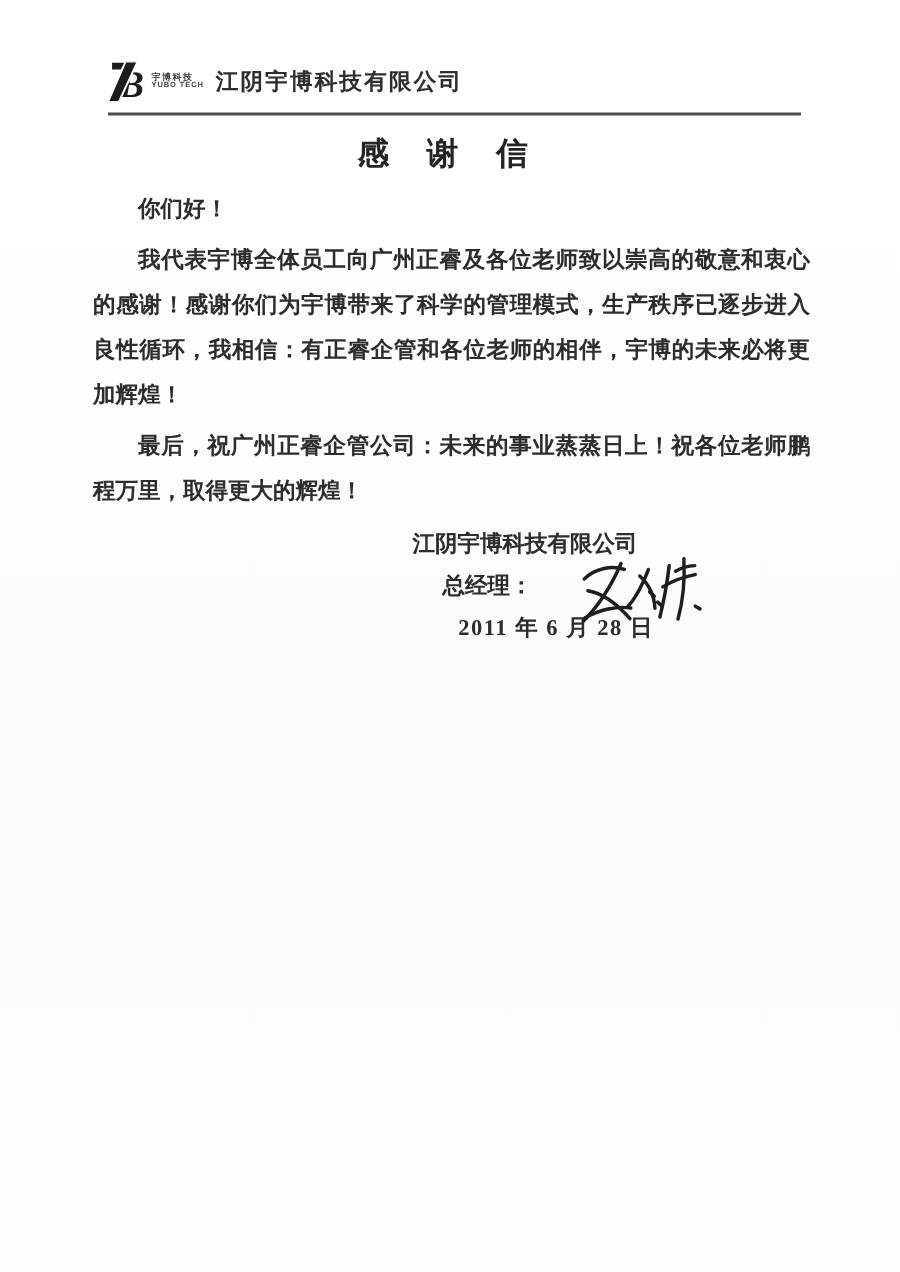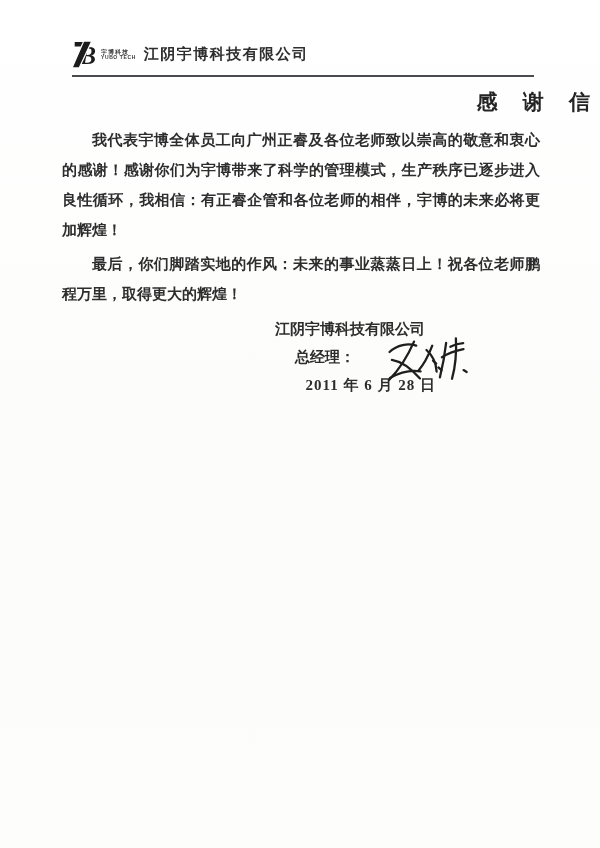--- a/index.html
+++ b/index.html
@@ -54,21 +54,21 @@
   }
   .header-rule {
     margin: 7px 65px 0 72px;
     width: 462px;
     border-bottom: 2px solid #4c4c50;
   }
 
   
   .letter-title {
     margin-top: 11px;
-    text-align: right;
+    text-align: center;
     font-size: 21px;
     font-weight: bold;
     letter-spacing: 10px;
     color: #242424;
   }
   .letter-body {
     margin: 9px 60px 0 62px;
     font-size: 15px;
     line-height: 30px;
     font-weight: 600;
@@ -121,22 +121,23 @@
       <span class="cn">宇博科技</span>
       <span class="en">YUBO TECH</span>
     </div>
     <div class="company-name">江阴宇博科技有限公司</div>
   </div>
   <div class="header-rule"></div>
 
   <div class="letter-title">感 谢 信</div>
 
   <div class="letter-body">
+    <p class="greeting">你们好！</p>
     <p class="para">我代表宇博全体员工向广州正睿及各位老师致以崇高的敬意和衷心的感谢！感谢你们为宇博带来了科学的管理模式，生产秩序已逐步进入良性循环，我相信：有正睿企管和各位老师的相伴，宇博的未来必将更加辉煌！</p>
-    <p class="para">最后，你们脚踏实地的作风：未来的事业蒸蒸日上！祝各位老师鹏程万里，取得更大的辉煌！</p>
+    <p class="para">最后，祝广州正睿企管公司：未来的事业蒸蒸日上！祝各位老师鹏程万里，取得更大的辉煌！</p>
 
     <div class="sig-block">
       <div class="sig-company">江阴宇博科技有限公司</div>
       <div class="sig-role-row">
         <span class="sig-role-label">总经理：</span>
         <svg class="handwriting" viewBox="0 0 82 46" aria-hidden="true">
           <g fill="none" stroke="#1f1f1f" stroke-width="2.3" stroke-linecap="round" stroke-linejoin="round">
             <path d="M4,13 C12,6 23,5 31,8"></path>
             <path d="M29,4 C23,16 13,31 2,41"></path>
             <path d="M6,21 C15,23 25,31 33,41"></path>

